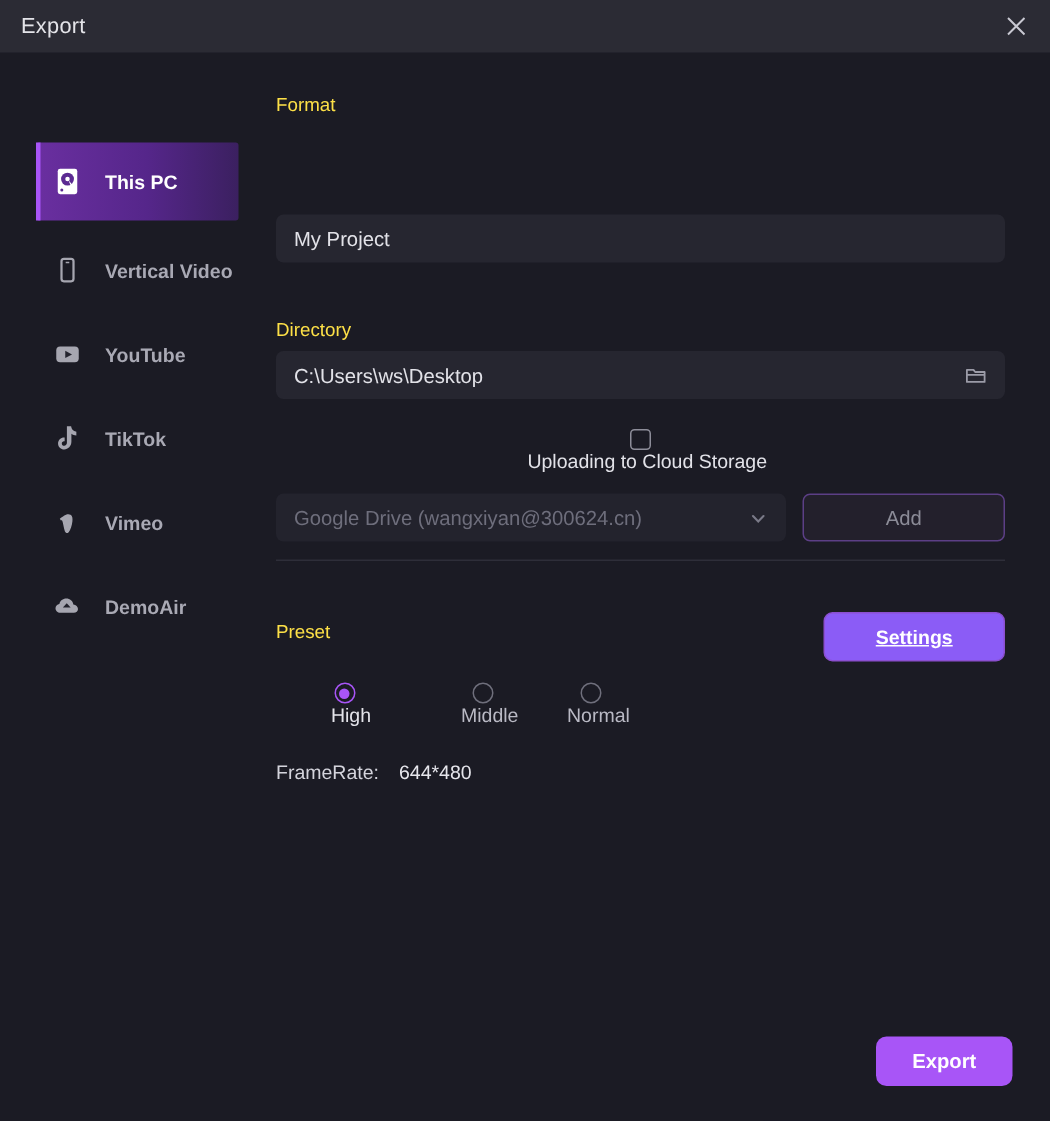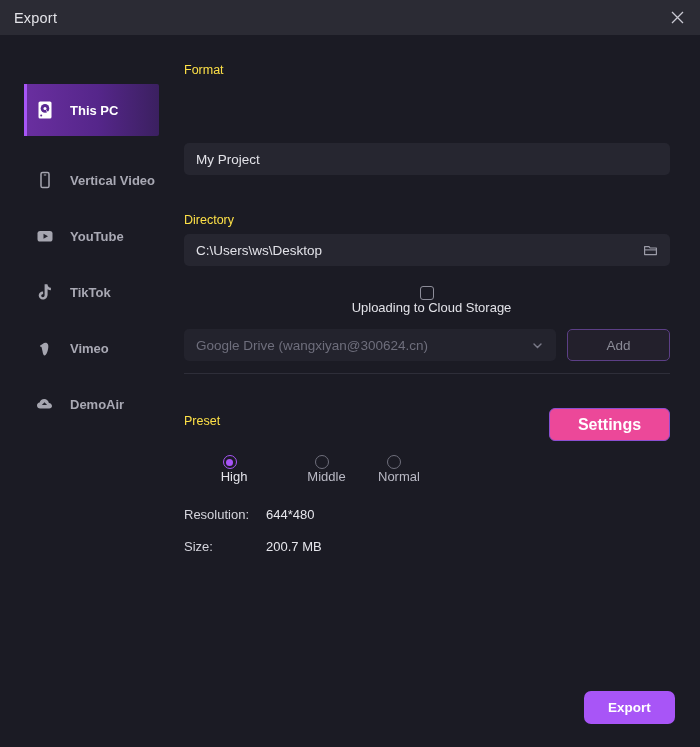--- a/index.html
+++ b/index.html
@@ -118,21 +118,21 @@
     height: 32px;
     display: flex; align-items: center;
     padding: 0 12px;
     font-size: 13.5px;
     color: #6e6e7c;
     cursor: pointer;
   }
   .cloud-select .val { flex: 1; white-space: nowrap; overflow: hidden; }
   .cloud-select .chev { color: #7a7a88; }
   .add-btn {
-    width: 103px; height: 32px;
+    width: 135px; height: 32px;
     border: 1px solid #5c3f86;
     border-radius: 5px;
     background: #23202c;
     display: flex; align-items: center; justify-content: center;
     font-size: 13.5px;
     color: #8b8b97;
     cursor: pointer;
   }
 
   .divider {
@@ -141,25 +141,26 @@
   }
 
   
   .preset-head {
     display: flex; align-items: flex-start; justify-content: space-between;
   }
   .settings-btn {
     width: 121px; height: 33px;
     border: 1px solid #8b4fd0;
     border-radius: 6px;
-    background: #ec4899;
-    display: flex; align-items: center; justify-content: center;
-    font-size: 16px; font-weight: bold;
+    background: #8b5cf6;
+    display: flex; align-items: center; justify-content: center;
+    font-size: 13px; font-weight: bold;
     color: #ffffff;
     cursor: pointer;
+    text-decoration: underline;
   }
   .radio-row { display: flex; align-items: center; }
   .radio-opt { display: flex; align-items: center; cursor: pointer; flex-direction: column; }
   .radio {
     width: 14px; height: 14px;
     border-radius: 50%;
     border: 1.6px solid #6f6f7c;
     background: transparent;
     display: flex; align-items: center; justify-content: center;
   }
@@ -205,21 +206,21 @@
       <span>
         <svg width="13" height="13" viewBox="0 0 13 13">
           <path d="M1 1 L12 12 M12 1 L1 12" stroke="#c9c9d2" stroke-width="1.3" fill="none"></path>
         </svg>
       </span>
     </div>
   </div>
 
   <div class="sidebar">
 
-    <div class="side-item active" style="top:49px">
+    <div class="side-item active" style="top:60px">
       <span class="ic">
         <svg width="20" height="20" viewBox="0 0 20 20">
           <rect x="3.5" y="1.5" width="13" height="17" rx="1.6" fill="#ffffff"></rect>
           <circle cx="10" cy="8.4" r="4.3" fill="#5b2a92"></circle>
           <circle cx="10" cy="8.4" r="1.5" fill="#ffffff"></circle>
           <path d="M10.6 9.2 L14.4 13.4 L12.9 13.6 L13.1 15 Z" fill="#ffffff"></path>
           <circle cx="6.2" cy="15.6" r="1" fill="#5b2a92"></circle>
         </svg>
       </span>
       <span class="lbl">This PC</span>
@@ -338,26 +339,22 @@
           <span class="radio"></span>
           <span class="radio-text">Middle</span>
         </div>
         <div class="radio-opt">
           <span class="radio"></span>
           <span class="radio-text">Normal</span>
         </div>
       </div>
 
       <div class="spec-row" style="margin-top:23px;">
-        <span class="spec-key">Resolution:</span>
+        <span class="spec-key">FrameRate:</span>
         <span class="spec-val">644*480</span>
-      </div>
-      <div class="spec-row" style="margin-top:17px;">
-        <span class="spec-key">Size:</span>
-        <span class="spec-val">200.7 MB</span>
       </div>
     </div>
   </div>
 
   <div class="export-btn">
     <span>Export</span>
   </div>
 
 </div>
 

